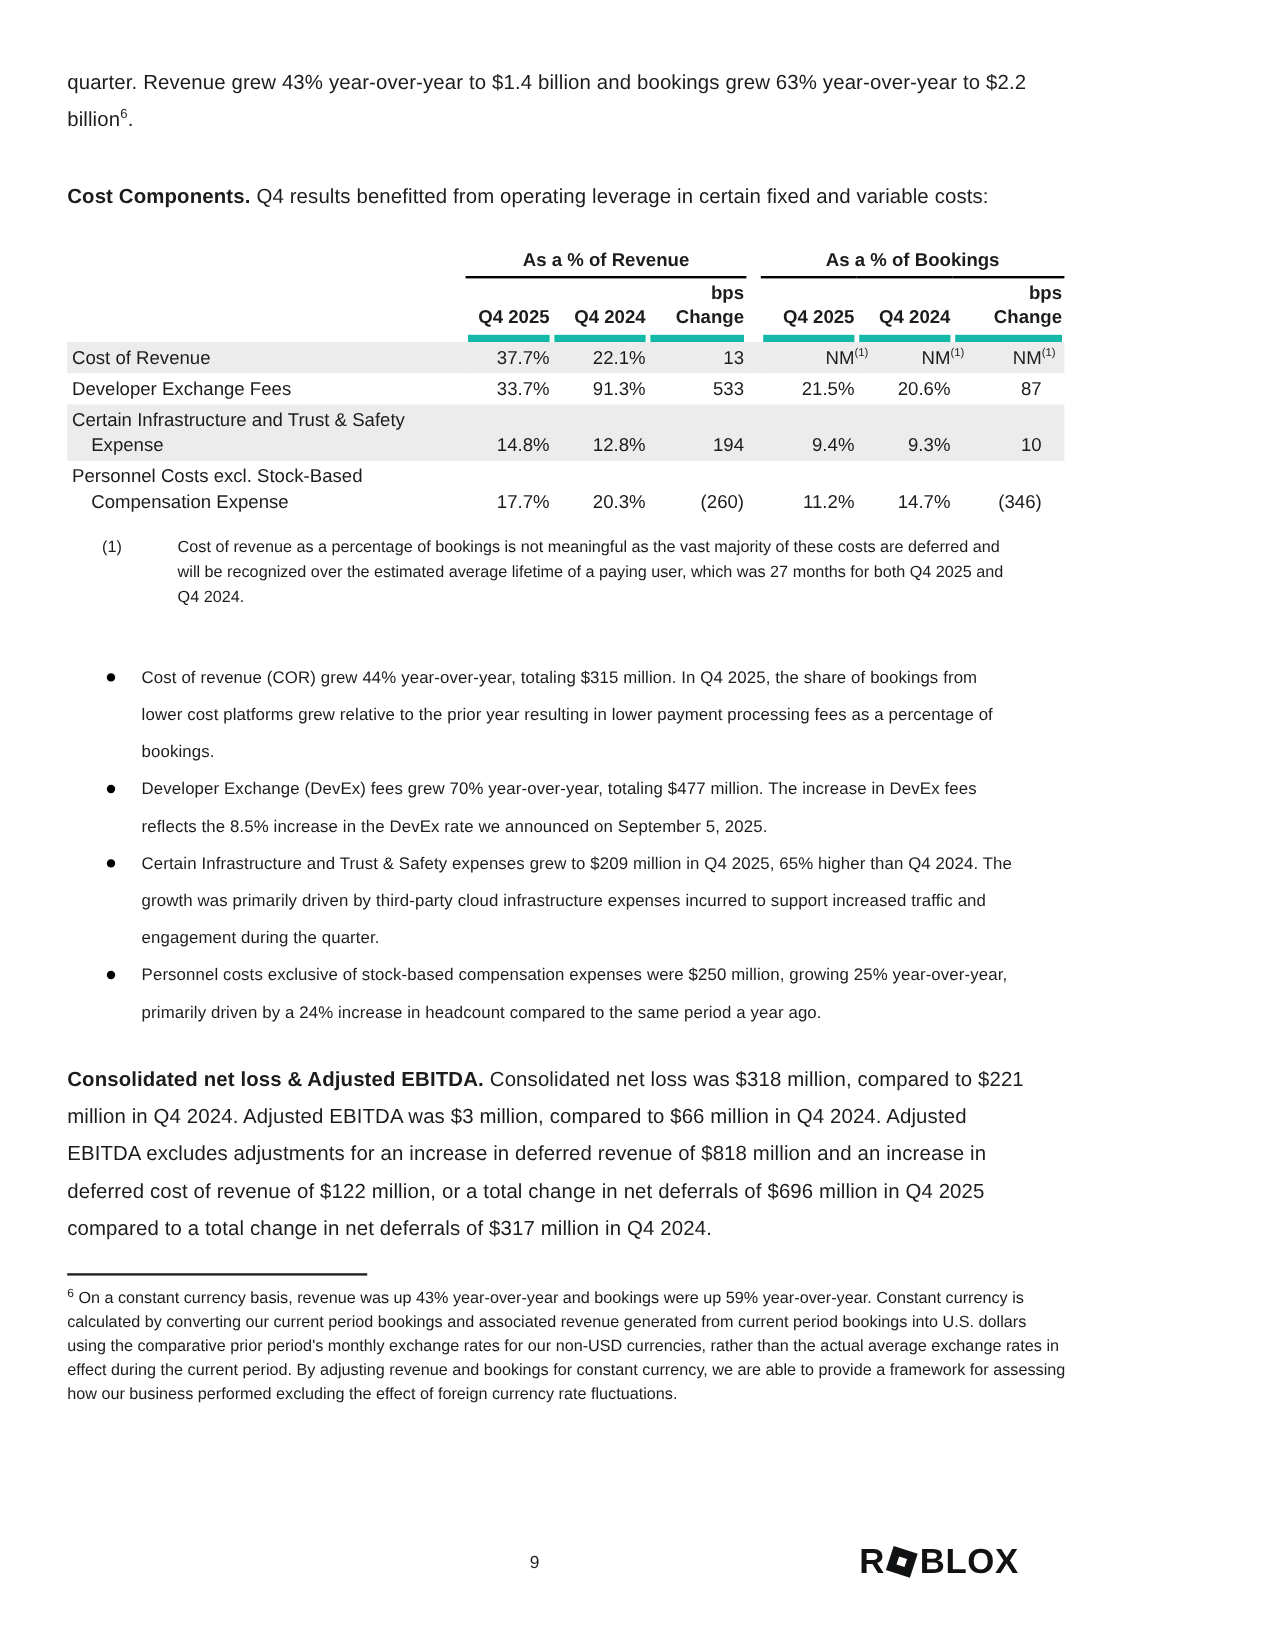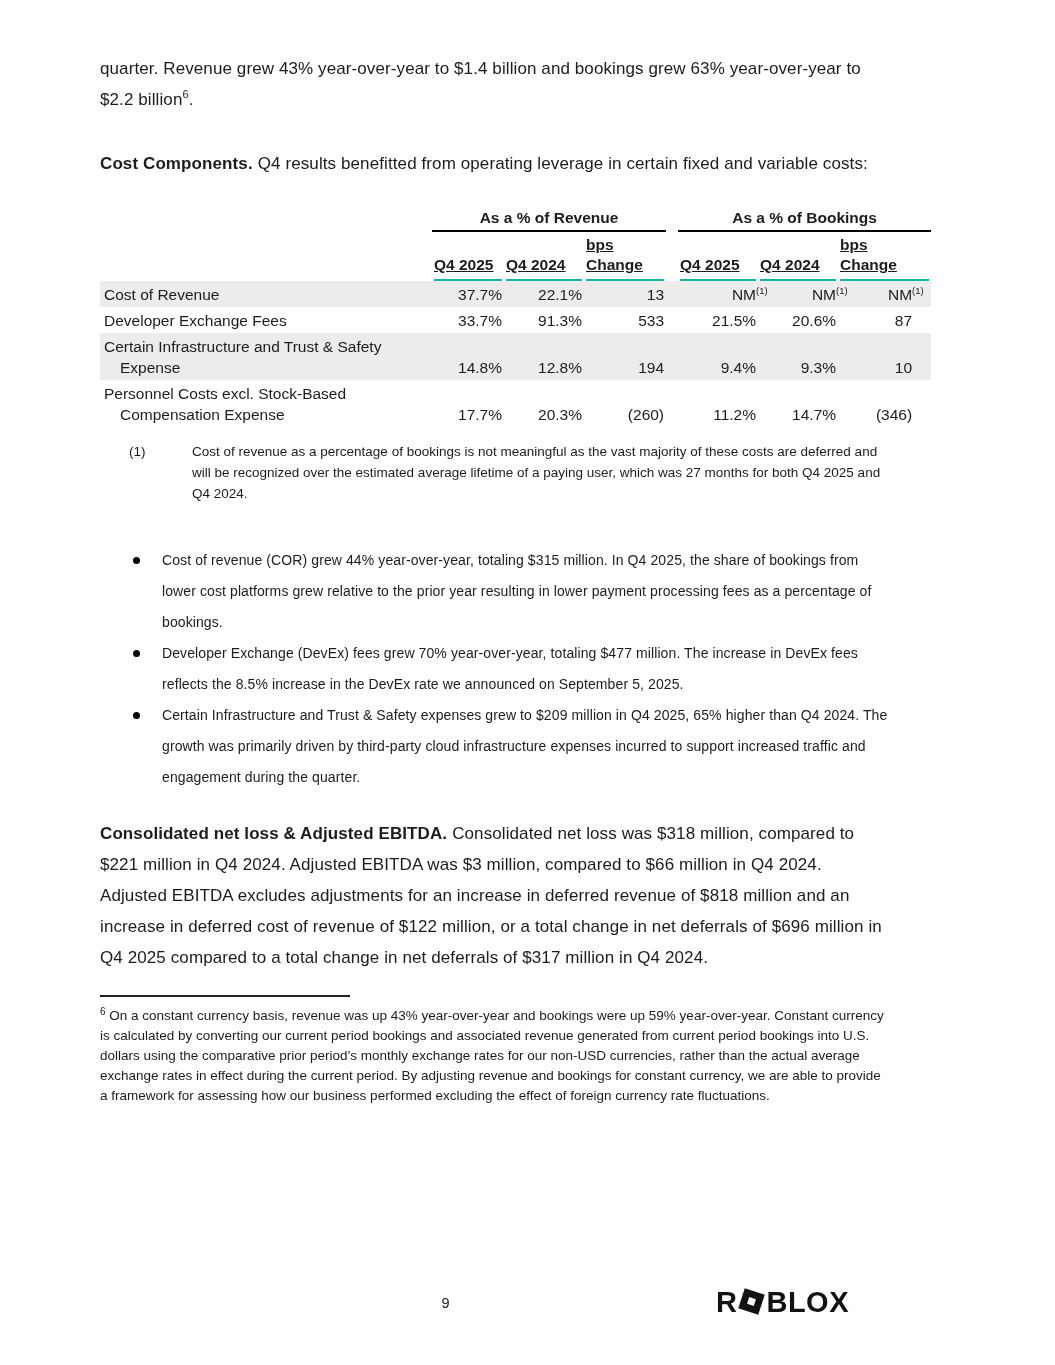--- a/index.html
+++ b/index.html
@@ -12,21 +12,21 @@
   body{
     width:1055px;height:1365px;
     font-family:"Liberation Sans", sans-serif;
     color:var(--text);
     position:relative;
     overflow:hidden;
   }
   .page{
     position:relative;
     width:891px;height:1365px;
-    padding-left:100px;
+    padding-left:56px;
   }
   
   .body-p{
     font-size:17px;
     line-height:31px;
     max-width:812px;
     letter-spacing:0.1px;
   }
   .p-intro{padding-top:53px;}
   .p-cost{margin-top:33px;}
@@ -43,25 +43,24 @@
   }
   .cost-table th{font-weight:bold;}
   .cost-table .grp{
     border-bottom:2px solid #000;
     padding-bottom:3px;
     text-align:center;
     font-size:15.5px;
   }
   .cost-table tr.subhead th{vertical-align:bottom;padding:3px 2px 0 2px;}
   .cost-table tr.subhead .u{
-    border-bottom:2px solid #14b8a6;
+    border-bottom:6px solid #14b8a6;
     padding-bottom:4px;
-    text-align:left;
+    text-align:right;
     line-height:20px;
-    text-decoration:underline;
   }
   .cost-table td{
     line-height:21px;
     padding:3px 0 2px 0;
     vertical-align:bottom;
   }
   .cost-table td.lbl{padding-left:4px;text-align:left;}
   .cost-table td.lbl .l2{padding-left:16px;}
   .cost-table td.num{text-align:right;padding-right:2px;}
   .cost-table td.last{padding-right:19px;}
@@ -278,20 +277,21 @@
 
   <div class="fn1">
     <div class="marker"><span>(1)</span></div>
     <div class="fn-text">Cost of revenue as a percentage of bookings is not meaningful as the vast majority of these costs are deferred and will be recognized over the estimated average lifetime of a paying user, which was 27 months for both Q4 2025 and Q4 2024.</div>
   </div>
 
   <ul class="bullets">
     <li><span class="dot"></span><span>Cost of revenue (COR) grew 44% year-over-year, totaling $315 million. In Q4 2025, the share of bookings from lower cost platforms grew relative to the prior year resulting in lower payment processing fees as a percentage of bookings.</span></li>
     <li><span class="dot"></span><span>Developer Exchange (DevEx) fees grew 70% year-over-year, totaling $477 million. The increase in DevEx fees reflects the 8.5% increase in the DevEx rate we announced on September 5, 2025.</span></li>
     <li><span class="dot"></span><span>Certain Infrastructure and Trust &amp; Safety expenses grew to $209 million in Q4 2025, 65% higher than Q4 2024. The growth was primarily driven by third-party cloud infrastructure expenses incurred to support increased traffic and engagement during the quarter.</span></li>
+    <li><span class="dot"></span><span>Personnel costs exclusive of stock-based compensation expenses were $250 million, growing 25% year-over-year, primarily driven by a 24% increase in headcount compared to the same period a year ago.</span></li>
   </ul>
 
   <p class="body-p p-ebitda"><span class="lead">Consolidated net loss &amp; Adjusted EBITDA.</span><span>Consolidated net loss was $318 million, compared to $221 million in Q4 2024. Adjusted EBITDA was $3 million, compared to $66 million in Q4 2024. Adjusted EBITDA excludes adjustments for an increase in deferred revenue of $818 million and an increase in deferred cost of revenue of $122 million, or a total change in net deferrals of $696 million in Q4 2025 compared to a total change in net deferrals of $317 million in Q4 2024.</span></p>
 
   <div class="fn-rule"></div>
 
   <p class="fn6"><sup>6</sup><span> On a constant currency basis, revenue was up 43% year-over-year and bookings were up 59% year-over-year. Constant currency is calculated by converting our current period bookings and associated revenue generated from current period bookings into U.S. dollars using the comparative prior period's monthly exchange rates for our non-USD currencies, rather than the actual average exchange rates in effect during the current period. By adjusting revenue and bookings for constant currency, we are able to provide a framework for assessing how our business performed excluding the effect of foreign currency rate fluctuations.</span></p>
 
   <div class="page-num">9</div>
 

